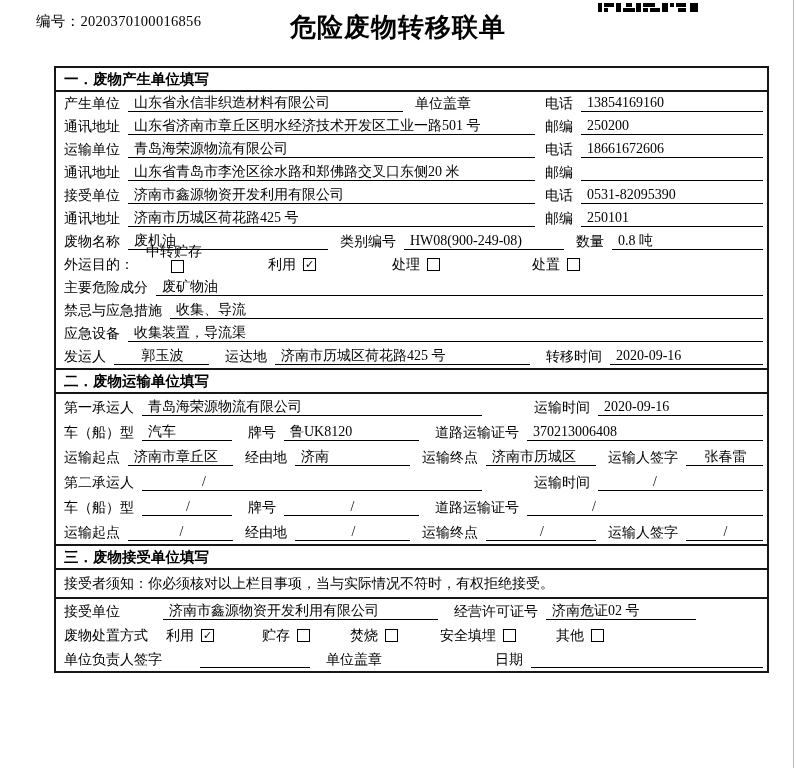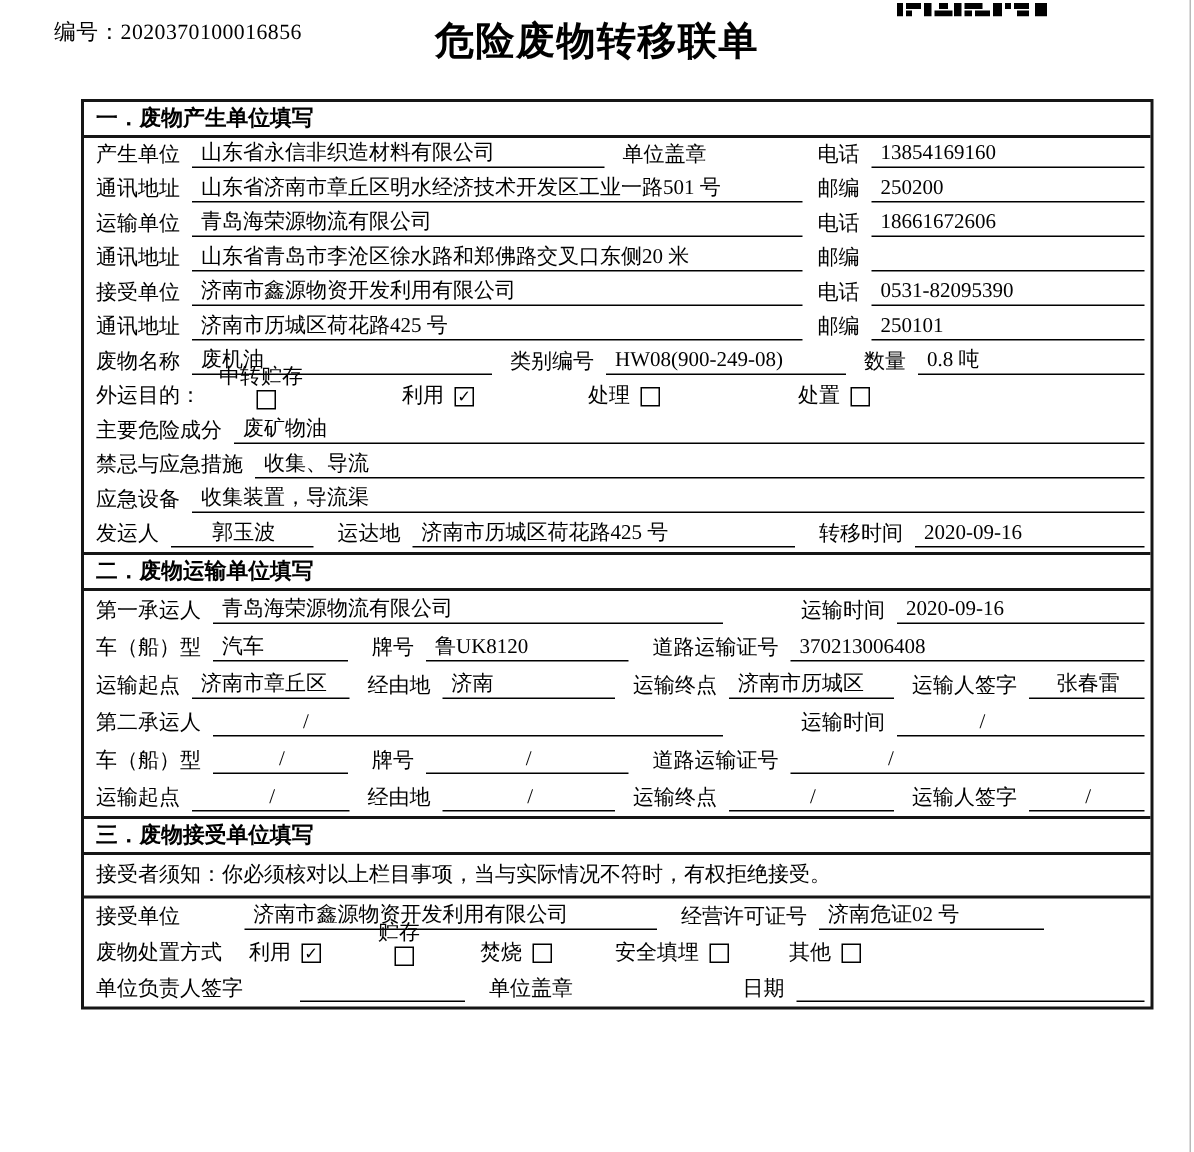--- a/index.html
+++ b/index.html
@@ -260,21 +260,21 @@
         <span class="u w150">济南危证02 号</span>
       </div>
 
 
       <div class="row">
         <span class="lb">废物处置方式</span>
         <span class="opt" style="margin-left:10px;">
           <span>利用</span>
           <span class="cb"><span>✓</span></span>
         </span>
-        <span class="opt" style="margin-left:38px;flex-direction:column;">
+        <span class="opt" style="margin-left:48px;">
           <span>贮存</span>
           <span class="cb"><span></span></span>
         </span>
         <span class="opt" style="margin-left:40px;">
           <span>焚烧</span>
           <span class="cb"><span></span></span>
         </span>
         <span class="opt" style="margin-left:42px;">
           <span>安全填埋</span>
           <span class="cb"><span></span></span>

